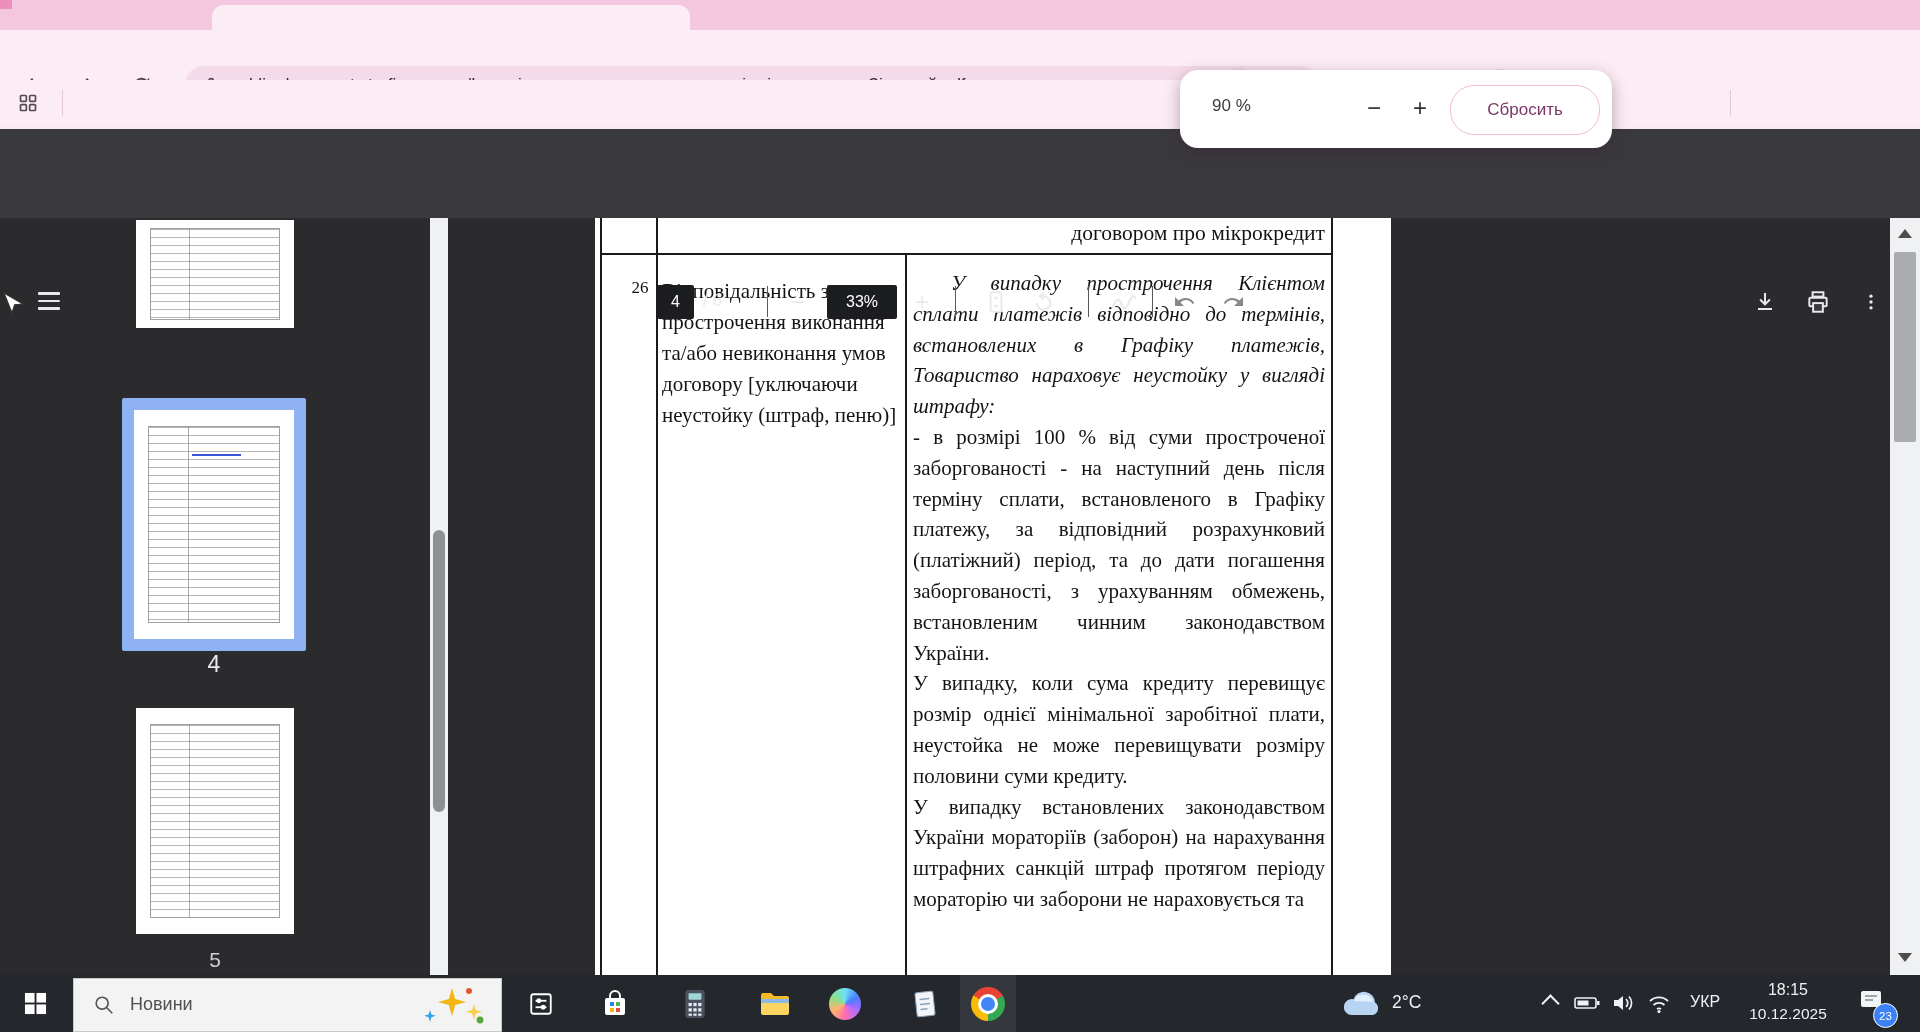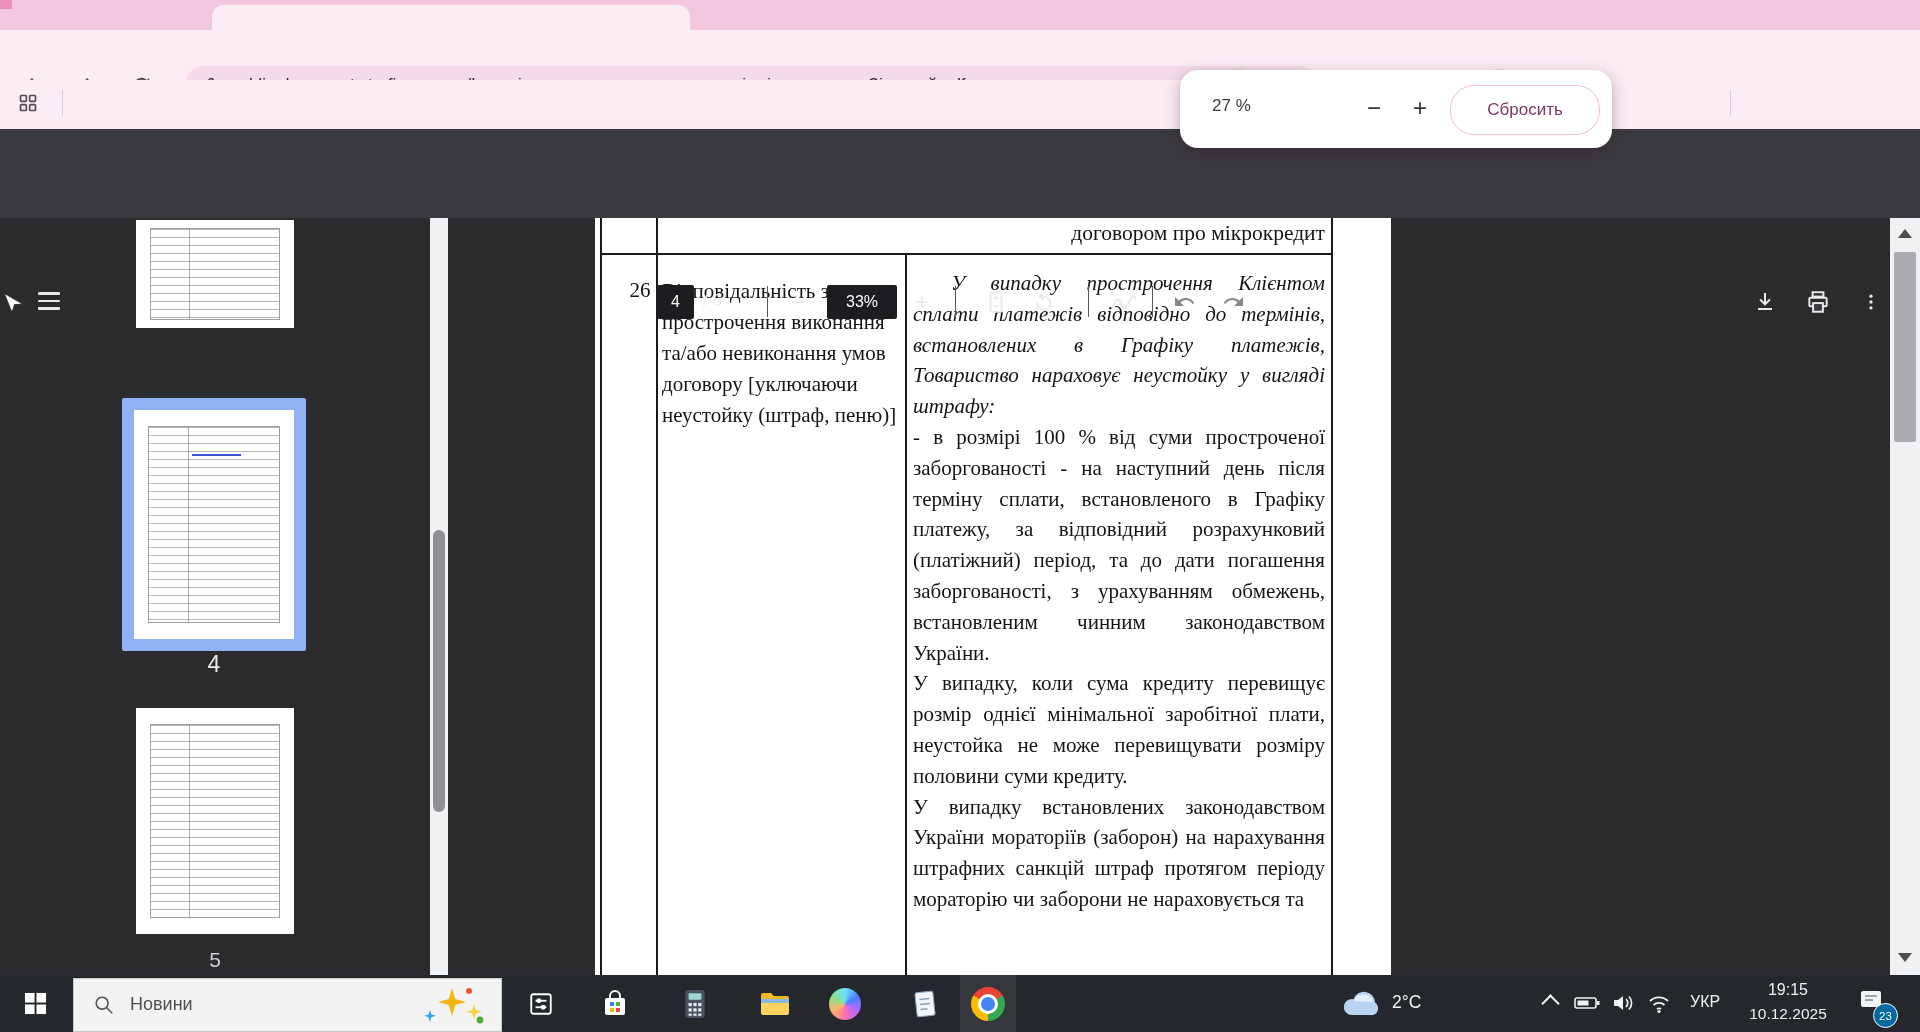--- a/index.html
+++ b/index.html
@@ -56,21 +56,21 @@
   
   #taskbar{left:0;top:975px;width:1920px;height:57px;background:#24272b;z-index:30;}
   #tb-search{left:73px;top:3px;width:429px;height:54px;background:#f3f3f3;border:1px solid #c9c9c9;box-sizing:border-box;}
   .tb-white{color:#eef1f5;}
   #chrome-cell{left:960px;top:0;width:56px;height:57px;background:#34373c;}
   .chrome-logo{position:relative;width:34px;height:34px;border-radius:50%;background:conic-gradient(from 60deg,#34a853 0 120deg,#fbbc05 120deg 240deg,#ea4335 240deg 360deg);}
   .chrome-logo::before{content:"";position:absolute;left:50%;top:50%;width:20px;height:20px;margin:-10px 0 0 -10px;border-radius:50%;background:#fff;}
   .chrome-logo::after{content:"";position:absolute;left:50%;top:50%;width:14px;height:14px;margin:-7px 0 0 -7px;border-radius:50%;background:#4285f4;}
   .copilot{width:32px;height:32px;border-radius:50%;background:conic-gradient(#6ee0f7,#4a7dff,#b36bff,#ff6fae,#ffb36b,#8be28b,#6ee0f7);}
   .chevron-up{width:11px;height:11px;border-left:2px solid #eef1f5;border-top:2px solid #eef1f5;transform:rotate(45deg);}
-  #notif-badge{left:1873px;top:1003px;width:23px;height:23px;border-radius:50%;background:#0369a1;border:1.5px solid #ffffff;color:#fff;font-size:11.5px;z-index:32;}
+  #notif-badge{left:1873px;top:1003px;width:23px;height:23px;border-radius:50%;background:#3b82f6;border:1.5px solid #ffffff;color:#fff;font-size:11.5px;z-index:32;}
   .cursor-arrow{z-index:50;}
 </style>
 </head>
 <body>
 
 <div id="screen">
 
   <div class="abs" id="tabstrip">
     <div class="abs" id="corner-accent"></div>
     <div class="abs" id="active-tab"></div>
@@ -198,21 +198,21 @@
       </div>
     <div class="abs vsep-pink" style="left:1730px;top:10px;height:26px;"></div>
     <div class="abs bm-item" style="left:1756px;">
         <span class="folder"></span>
         <span>Все закладки</span>
       </div>
   </div>
   <div class="abs" id="chrome-divider"></div>
 
   <div class="abs" id="zoom-popup">
-    <div class="abs" style="left:32px;top:26px;font-size:17px;color:#3c3c3c;">27 %</div>
+    <div class="abs" style="left:32px;top:26px;font-size:17px;color:#3c3c3c;">90 %</div>
     <div class="abs ic" style="left:172px;top:14px;width:44px;height:48px;font-size:24px;color:#333;">−</div>
     <div class="abs ic" style="left:218px;top:14px;width:44px;height:48px;font-size:24px;color:#333;">+</div>
     <div class="abs ic" id="zoom-reset-btn">Сбросить</div>
   </div>
 
   <div class="abs" id="pdftoolbar">
     <div class="abs" style="left:38px;top:163px;display:flex;flex-direction:column;gap:5px;">
       <div class="bar"></div>
         <div class="bar"></div>
         <div class="bar"></div>
@@ -312,21 +312,21 @@
     <div class="abs serif" id="page">
 
       <div class="tline" style="left:5px;top:0;width:1.5px;height:757px;"></div>
       <div class="tline" style="left:61px;top:0;width:1.5px;height:757px;"></div>
       <div class="tline" style="left:310px;top:35px;width:1.5px;height:722px;"></div>
       <div class="tline" style="left:736px;top:0;width:1.5px;height:757px;"></div>
       <div class="tline" style="left:5px;top:35px;width:733px;height:1.5px;"></div>
 
       <div class="abs" style="left:310px;top:3px;width:420px;height:30px;text-align:right;font-size:21.5px;">договором про мікрокредит</div>
 
-      <div class="abs" style="left:5px;top:60px;width:80px;text-align:center;font-size:21px;">26</div>
+      <div class="abs" style="left:5px;top:60px;width:80px;text-align:center;font-size:17px;">26</div>
       <div class="abs" style="left:67px;top:58px;width:238px;font-size:21px;line-height:31px;">Відповідальність за прострочення виконання та/або невиконання умов договору [уключаючи неустойку (штраф, пеню)]</div>
 
       <div class="abs" id="cell-right" style="left:318px;top:50px;width:412px;font-size:21px;line-height:30.8px;">
         <p class="ind">У випадку прострочення Клієнтом сплати платежів відповідно до термінів, встановлених в Графіку платежів, Товариство нараховує неустойку у вигляді штрафу:</p>
         <p>- в розмірі 100 % від суми простроченої заборгованості - на наступний день після терміну сплати, встановленого в Графіку платежу, за відповідний розрахунковий (платіжний) період, та до дати погашення заборгованості, з урахуванням обмежень, встановленим чинним законодавством України.</p>
         <p>У випадку, коли сума кредиту перевищує розмір однієї мінімальної заробітної плати, неустойка не може перевищувати розміру половини суми кредиту.</p>
         <p>У випадку встановлених законодавством України мораторіїв (заборон) на нарахування штрафних санкцій штраф протягом періоду мораторію чи заборони не нараховується та</p>
       </div>
     </div>
   </div>
@@ -463,21 +463,21 @@
         </svg>
     </div>
     <div class="abs ic" style="left:1644px;top:14px;width:30px;height:28px;">
       <svg width="26" height="22" viewBox="0 0 26 22">
           <path d="M4 9a13 13 0 0 1 18 0M7.5 13a8 8 0 0 1 11 0M11 17a3.5 3.5 0 0 1 4 0" fill="none" stroke="#eef1f5" stroke-width="1.8"></path>
           <circle cx="13" cy="19.5" r="1.6" fill="#eef1f5"></circle>
         </svg>
     </div>
     <div class="abs tb-white" style="left:1690px;top:18px;font-size:16px;">УКР</div>
 
-    <div class="abs tb-white" style="left:1740px;top:6px;width:96px;text-align:center;font-size:16px;">19:15</div>
+    <div class="abs tb-white" style="left:1740px;top:6px;width:96px;text-align:center;font-size:16px;">18:15</div>
     <div class="abs tb-white" style="left:1740px;top:30px;width:96px;text-align:center;font-size:15.5px;">10.12.2025</div>
 
     <div class="abs ic" style="left:1856px;top:12px;width:30px;height:26px;">
       <svg width="24" height="22" viewBox="0 0 24 22">
           <rect x="2" y="2" width="20" height="16" rx="2" fill="#f2f5f8"></rect>
           <line x1="6" y1="7" x2="18" y2="7" stroke="#8a9099" stroke-width="1.6"></line>
           <line x1="6" y1="11" x2="14" y2="11" stroke="#8a9099" stroke-width="1.6"></line>
         </svg>
     </div>
   </div>

